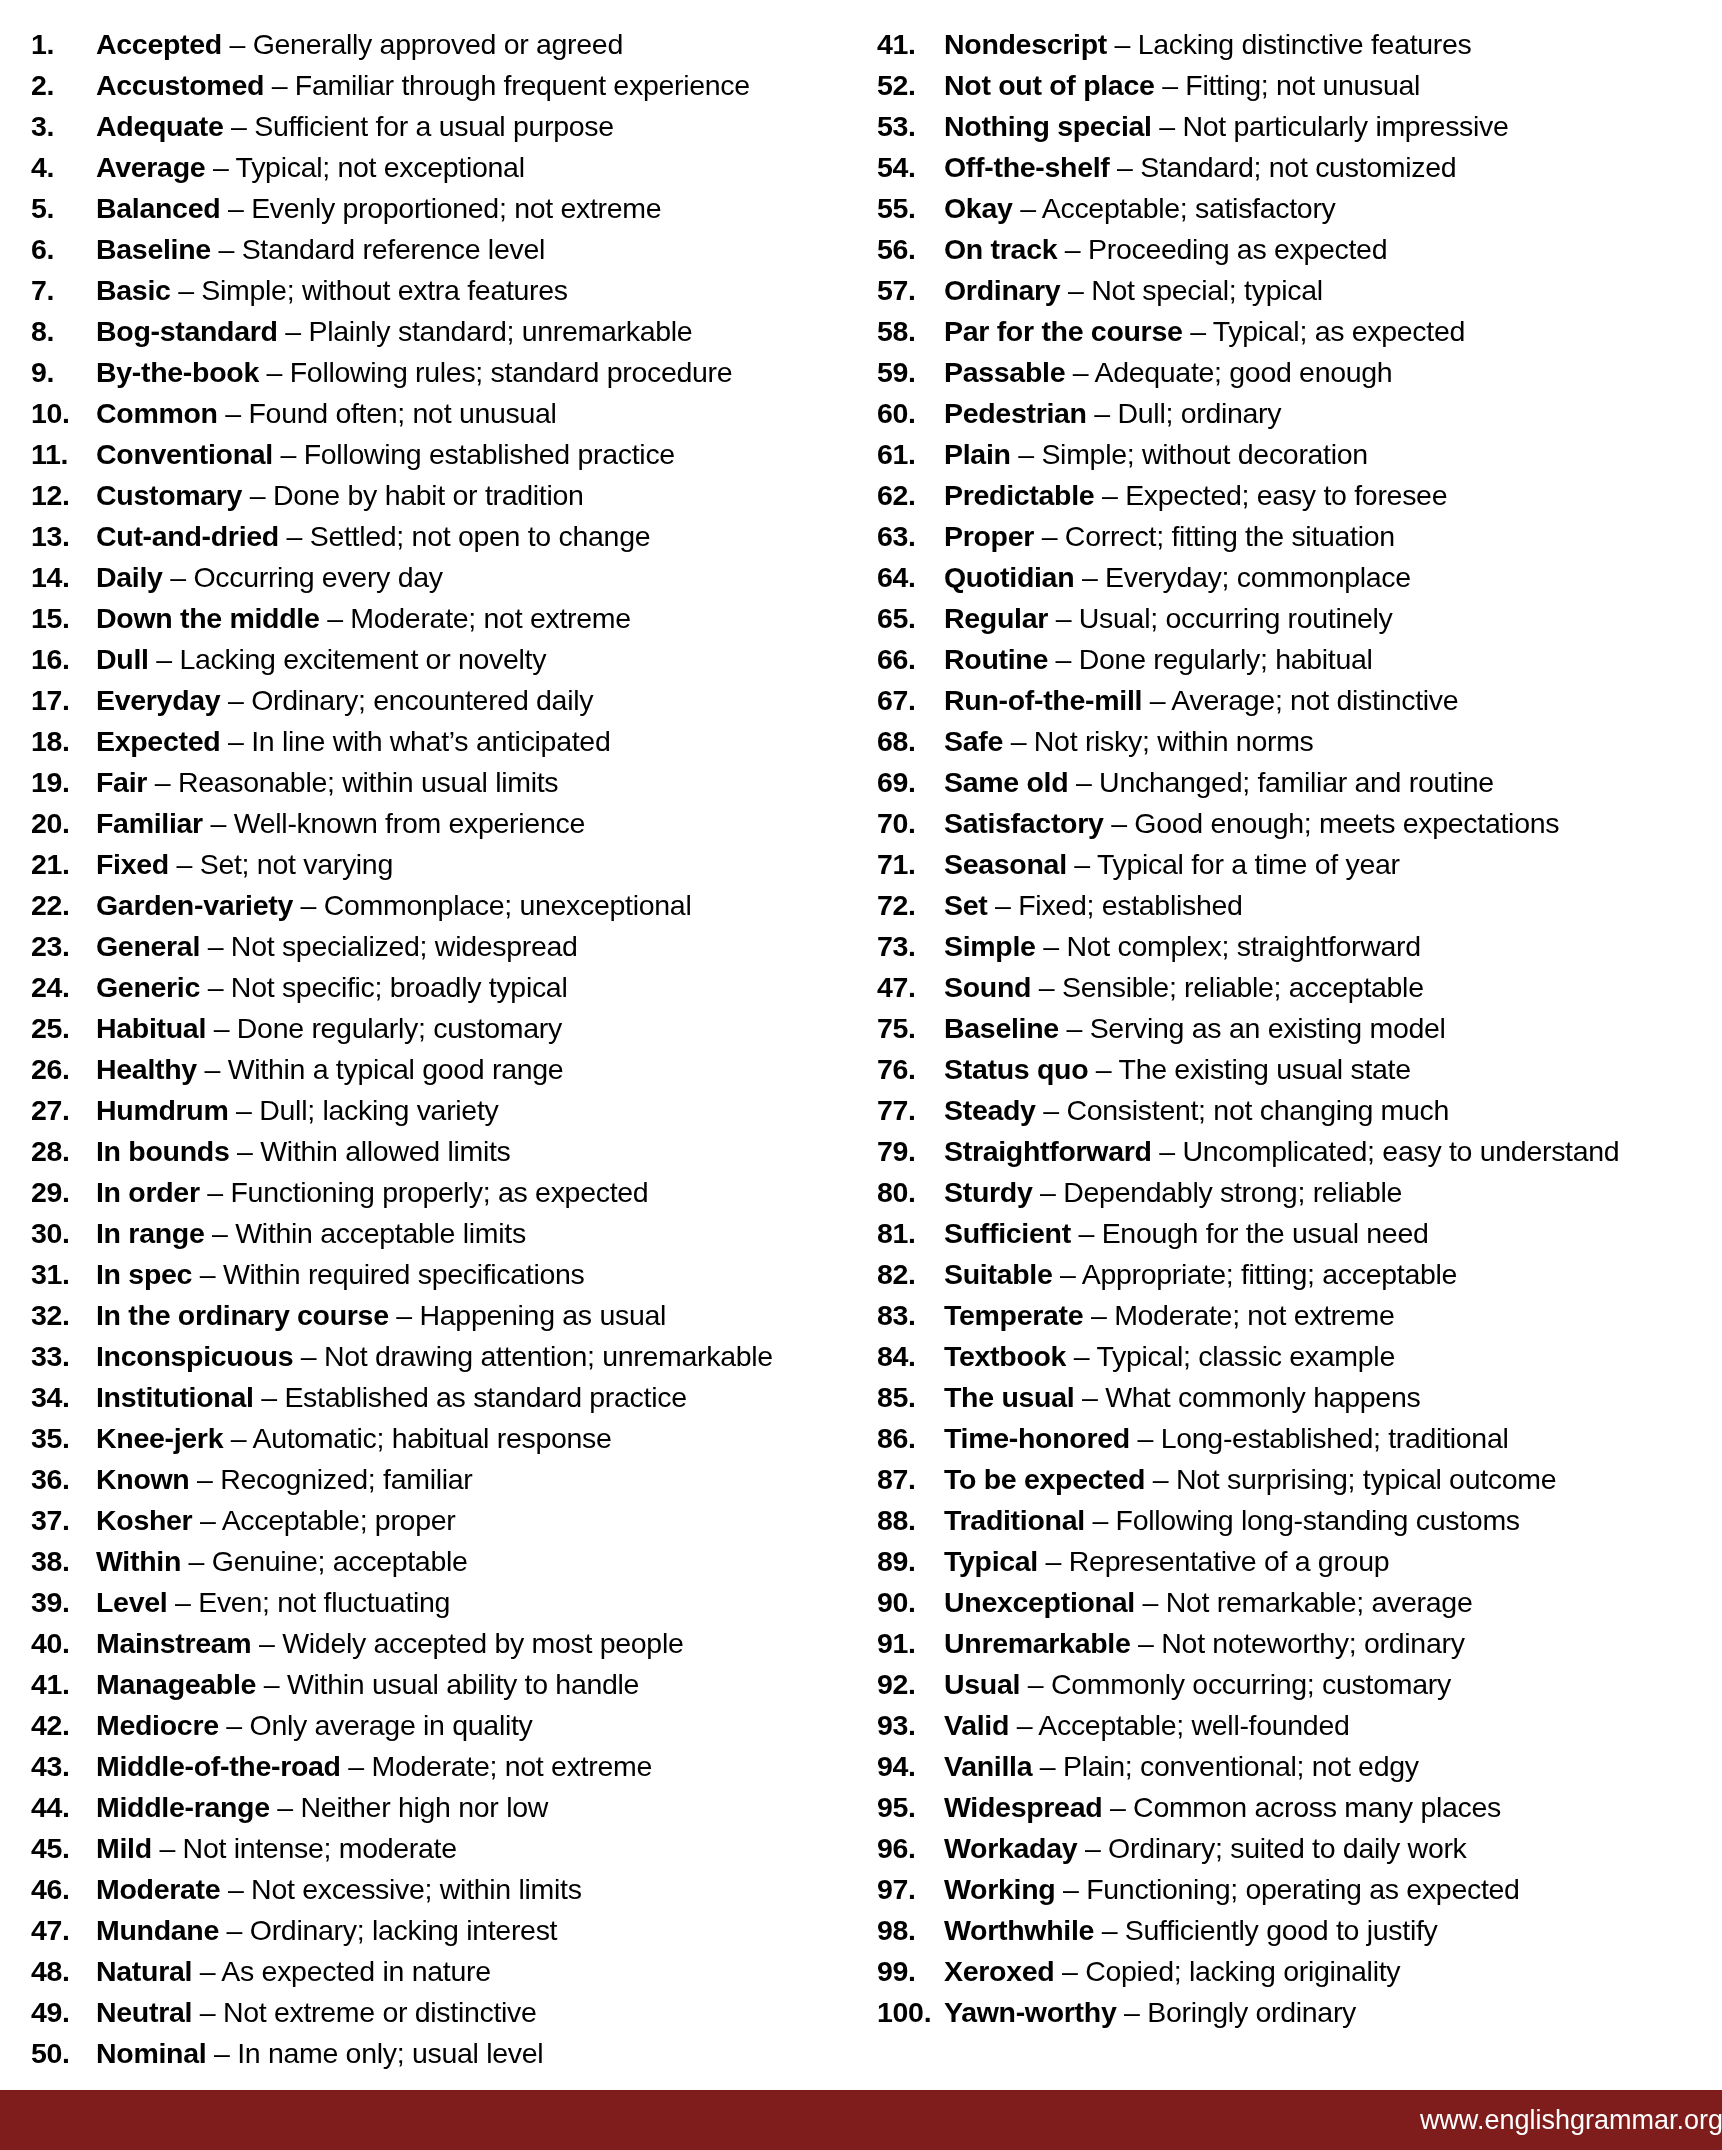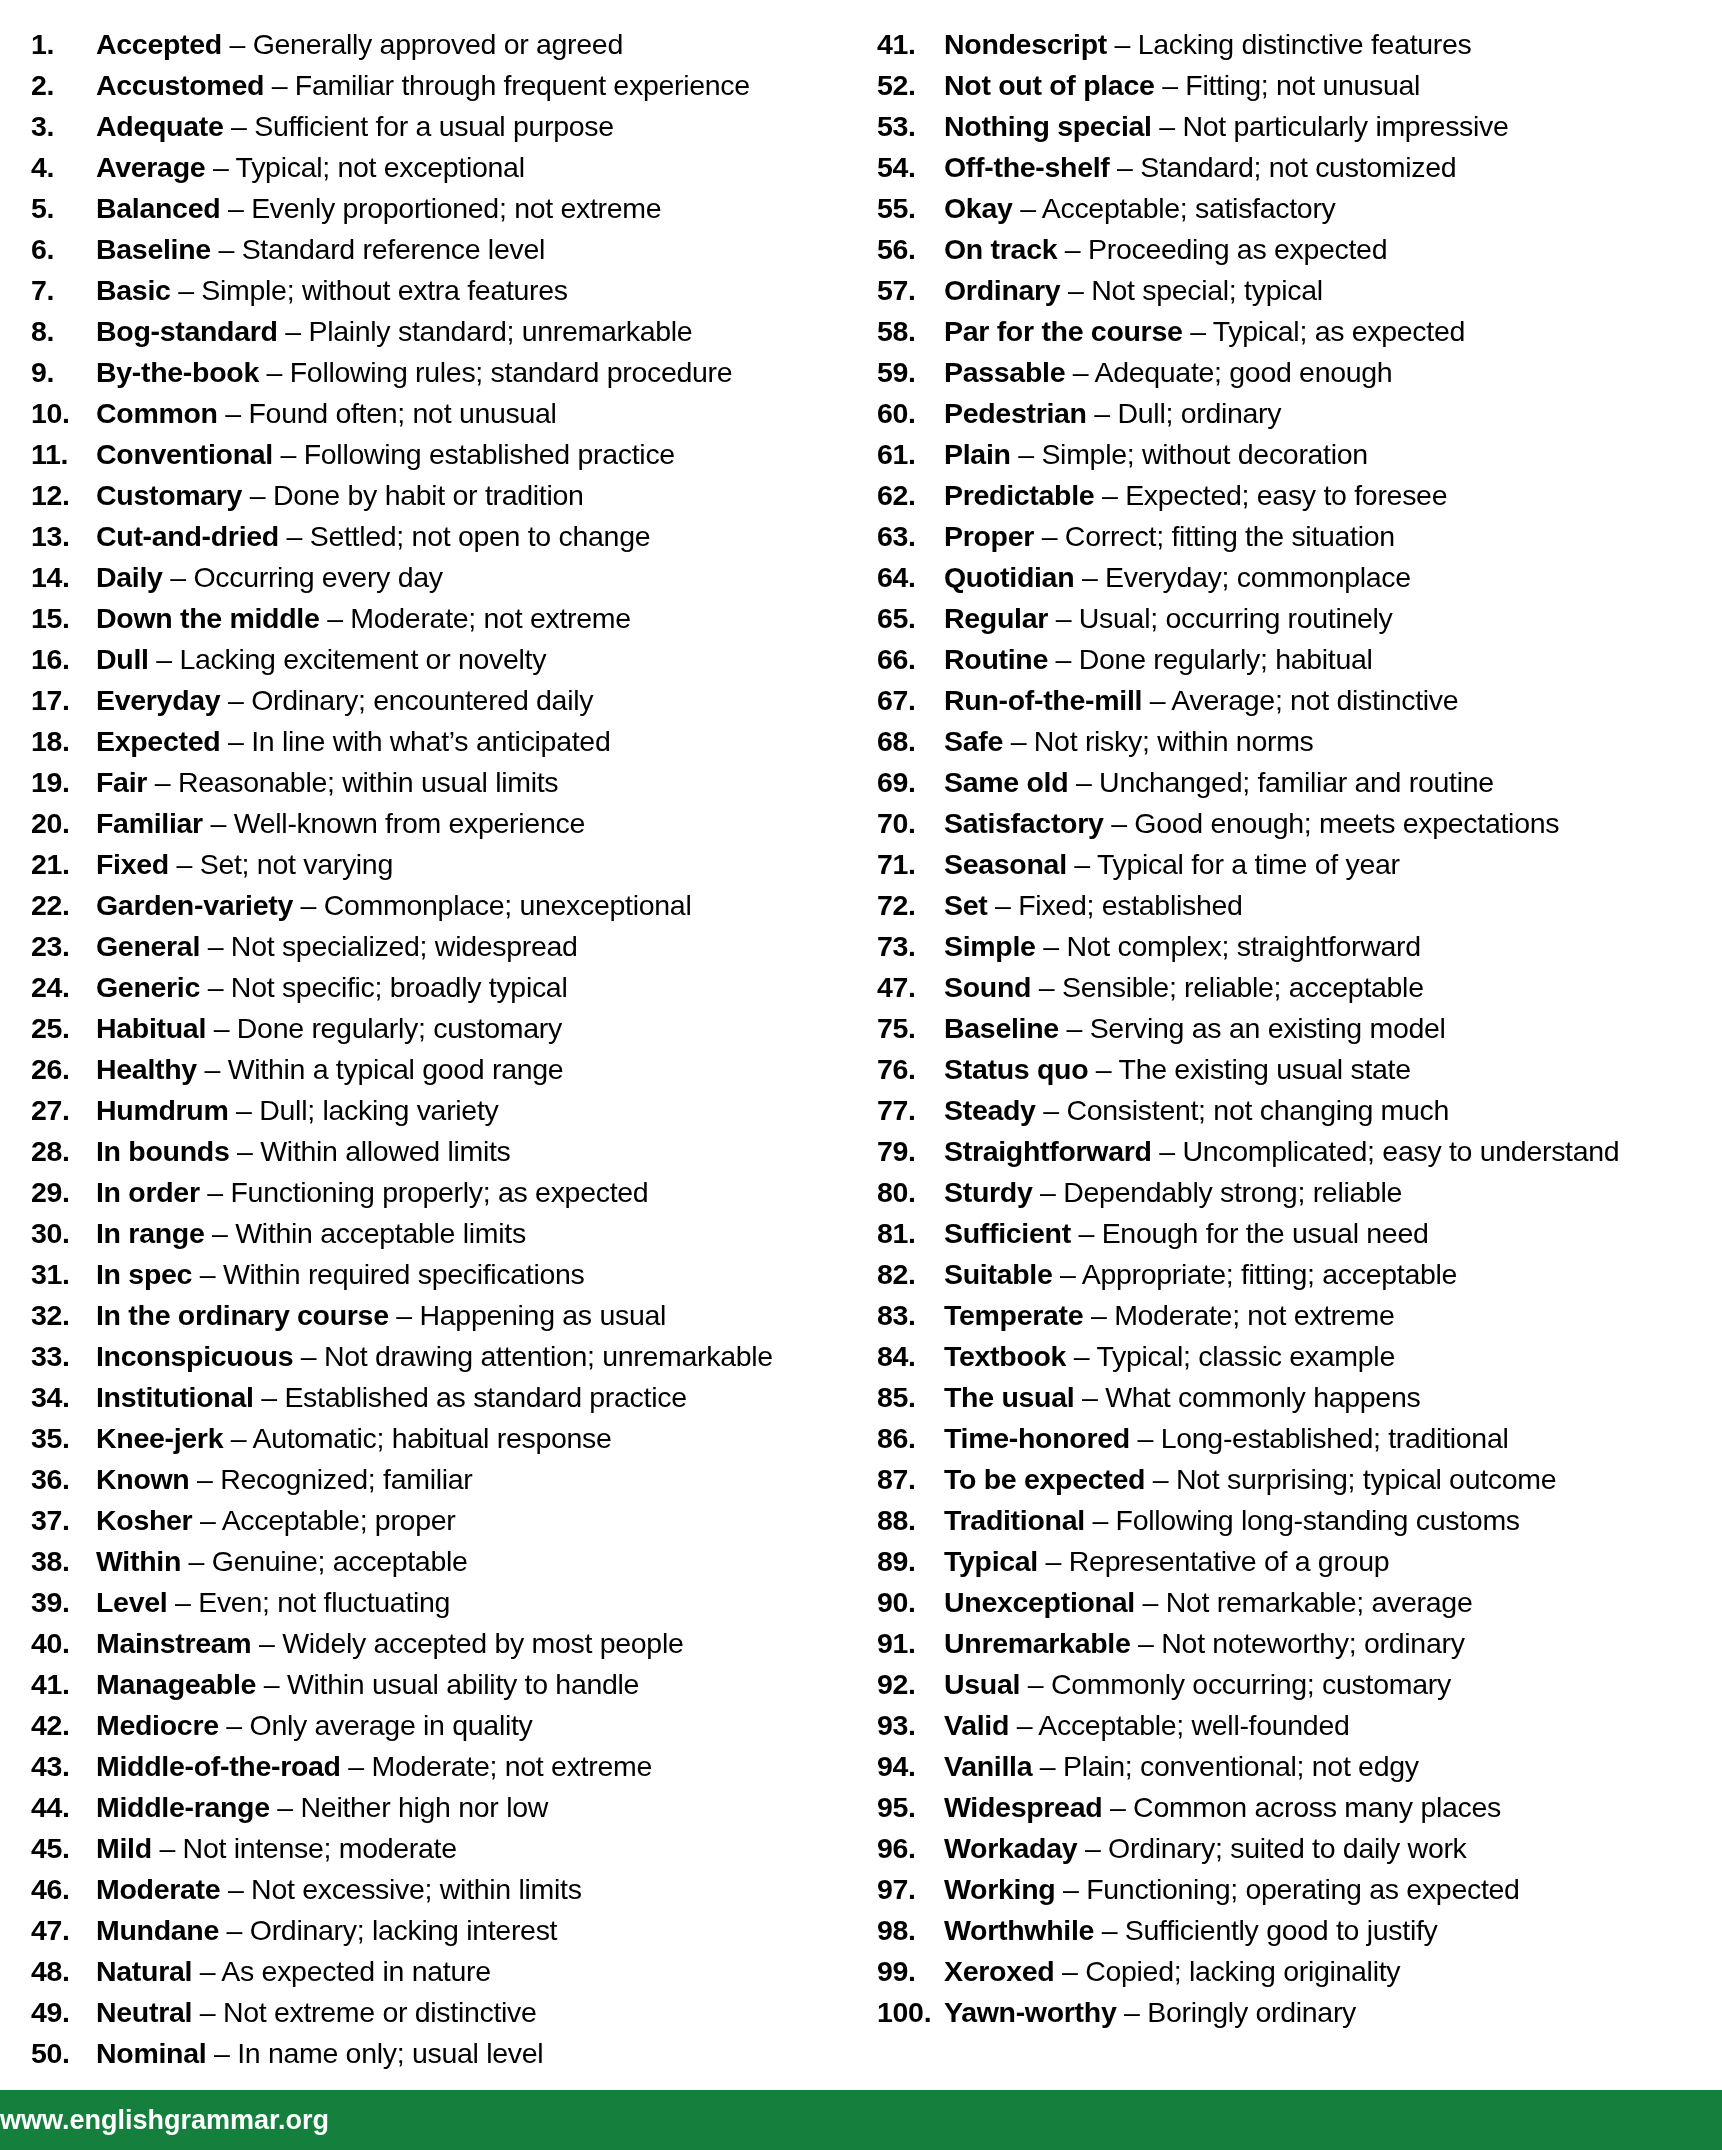--- a/index.html
+++ b/index.html
@@ -9,22 +9,22 @@
     .col.left { left: 31px; width: 836px; }
     .col.right { left: 877px; width: 843px; }
     .row { height: 41px; line-height: 41px; font-size: 28.5px; white-space: nowrap;
            letter-spacing: -0.3px; display: flex; }
     .num { font-weight: bold; display: inline-block; }
     .left .num { width: 65px; }
     .right .num { width: 67px; }
     .term { font-weight: bold; }
     .def { font-weight: normal; }
     .footer { position: absolute; left: 0; top: 2090px; width: 1723px; height: 61px;
-              background: #15803d; color: #ffffff; text-align: left;
-              line-height: 61px; font-size: 27px; font-weight: bold; }
+              background: #7f1d1d; color: #ffffff; text-align: right;
+              line-height: 61px; font-size: 27px; font-weight: normal; }
   </style>
 </head>
 <body>
 
 <div class="col left">
     <div class="row">
       <span class="num">1.</span>
       <span><span class="term">Accepted</span><span class="def"> – </span><span class="def">Generally approved or agreed</span></span>
     </div>
     <div class="row">

